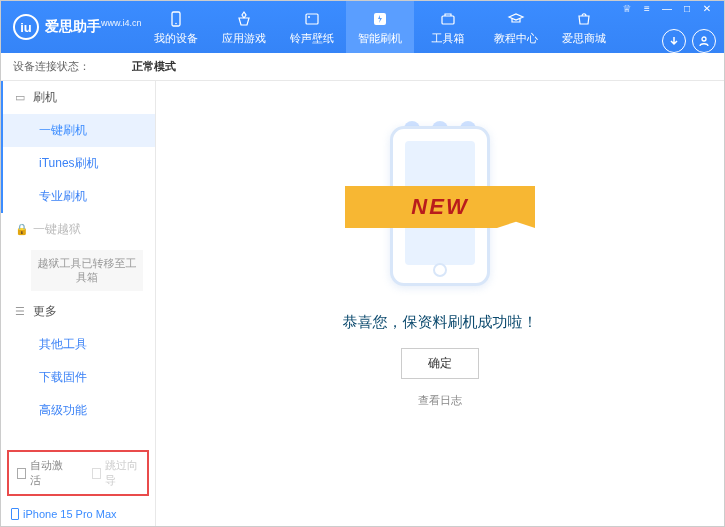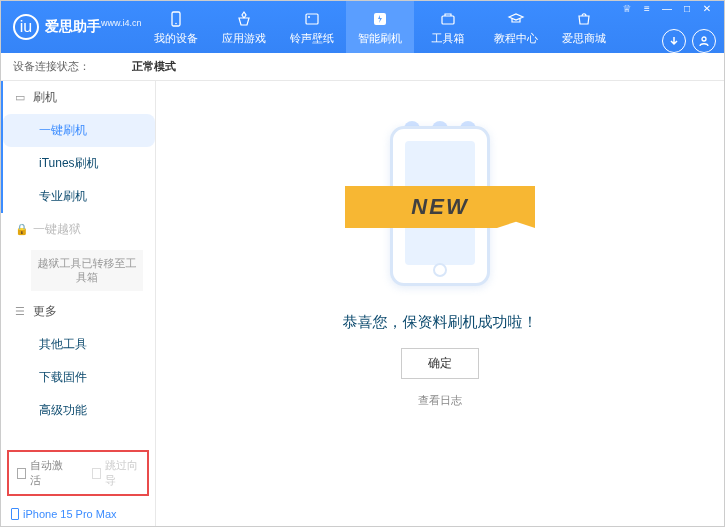--- a/index.html
+++ b/index.html
@@ -2,21 +2,21 @@
 <html><head>
 <meta charset="utf-8">
 <style>
 * { margin: 0; padding: 0; box-sizing: border-box; font-family: "Microsoft YaHei", Arial, sans-serif; }
 body { width: 725px; height: 527px; overflow: hidden; background: #f5f5f5; }
 .window { width: 725px; height: 527px; display: flex; flex-direction: column; border: 1px solid #ccc; background: #fff; position: relative; }
 
 
 .header { height: 52px; background: linear-gradient(#3b8cff, #3584f7); display: flex; align-items: center; color: #fff; padding: 0 8px 0 12px; }
 .logo-area { display: flex; align-items: center; gap: 6px; width: 130px; }
-.logo-circle { width: 26px; height: 26px; border: 2px solid #fff; border-radius: 50%; display: flex; align-items: center; justify-content: center; font-size: 16px; font-weight: normal; }
+.logo-circle { width: 26px; height: 26px; border: 2px solid #fff; border-radius: 50%; display: flex; align-items: center; justify-content: center; font-size: 13px; font-weight: bold; }
 .logo-text { display: flex; flex-direction: row; line-height: 1.1; }
 .logo-title { font-size: 14px; font-weight: bold; }
 .logo-sub { font-size: 9px; opacity: 0.9; }
 .nav { display: flex; height: 100%; text-align: right; }
 .nav-item { width: 68px; display: flex; flex-direction: column; align-items: center; justify-content: center; font-size: 11px; cursor: pointer; gap: 2px; }
 .nav-item.active { background: #5a9eff; }
 .nav-icon { width: 20px; height: 20px; display: flex; align-items: center; justify-content: center; }
 .header-right { margin-left: auto; display: flex; align-items: center; gap: 4px; }
 .win-ctrl { display: flex; gap: 2px; font-size: 10px; margin-bottom: 14px; }
 .win-btn { width: 18px; height: 14px; display: flex; align-items: center; justify-content: center; cursor: pointer; }
@@ -27,39 +27,39 @@
 .status-bar { height: 28px; border-bottom: 1px solid #e8e8e8; display: flex; align-items: center; padding: 0 12px; font-size: 11px; color: #666; gap: 42px; }
 .status-bar b { color: #333; }
 .content { flex: 1; display: flex; }
 
 
 .sidebar { width: 155px; border-right: 1px solid #e8e8e8; display: flex; flex-direction: column; font-size: 12px; }
 .side-group { border-left: 2px solid transparent; }
 .side-group.active-group { border-left-color: #3b8cff; }
 .side-head { padding: 8px 12px; color: #555; display: flex; align-items: center; gap: 6px; cursor: pointer; }
 .side-head .ico { width: 12px; color: #999; font-size: 11px; }
-.side-item { padding: 8px 12px 8px 36px; color: #0c4a6e; cursor: pointer; }
-.side-item.active { background: #e9f2ff; color: #3b8cff; border-radius: 8px; }
+.side-item { padding: 8px 12px 8px 36px; color: #3b82f6; cursor: pointer; }
+.side-item.active { background: #e9f2ff; color: #3b8cff; }
 .side-note { margin: 4px 12px 4px 28px; padding: 6px; background: #f7f7f7; color: #999; font-size: 11px; text-align: center; line-height: 1.3; }
 .side-bottom { margin-top: auto; border: 2px solid #e94b4b; margin: 6px; padding: 6px 8px; display: flex; gap: 28px; font-size: 11px; color: #888; }
 .chk { display: flex; align-items: center; gap: 4px; }
 .chkbox { width: 11px; height: 11px; border: 1px solid #aaa; background: #fff; }
 .device-box { padding: 6px 10px; font-size: 11px; }
 .device-name { color: #3b8cff; display: flex; align-items: center; gap: 4px; }
 .device-icon { width: 8px; height: 12px; border: 1px solid #3b8cff; border-radius: 1px; }
 
 
 .main { flex: 1; display: flex; flex-direction: column; align-items: center; justify-content: flex-start; padding-top: 30px; position: relative; }
 .illus { width: 230px; height: 190px; position: relative; display: flex; align-items: center; justify-content: center; }
 .phone { width: 100px; height: 160px; background: #fff; border: 3px solid #d8e6f9; border-radius: 14px; position: relative; box-shadow: 0 2px 8px rgba(120,160,220,0.2); }
 .phone::before { content: ""; position: absolute; top: 12px; left: 12px; right: 12px; bottom: 18px; background: #e8f2ff; border-radius: 4px; }
 .phone::after { content: ""; position: absolute; bottom: 6px; left: 50%; width: 10px; height: 10px; border: 2px solid #d8e6f9; border-radius: 50%; transform: translateX(-50%); }
 .dots { position: absolute; top: 10px; left: 50%; transform: translateX(-50%); display: flex; gap: 12px; }
 .dot { width: 16px; height: 16px; background: #cfe2ff; border-radius: 50%; }
-.ribbon { position: absolute; top: 75px; left: 50%; transform: translateX(-50%); width: 190px; height: 42px; background: #f7b733; display: flex; align-items: center; justify-content: center; color: #404040; font-weight: bold; font-size: 22px; font-style: italic; letter-spacing: 2px; clip-path: polygon(0 0, 100% 0, 100% 100%, 90% 85%, 80% 100%, 0 100%, 10% 85%, 0 100%); }
+.ribbon { position: absolute; top: 75px; left: 50%; transform: translateX(-50%); width: 190px; height: 42px; background: #f7b733; display: flex; align-items: center; justify-content: center; color: #b91c1c; font-weight: bold; font-size: 22px; font-style: italic; letter-spacing: 2px; clip-path: polygon(0 0, 100% 0, 100% 100%, 90% 85%, 80% 100%, 0 100%, 10% 85%, 0 100%); }
 .success-text { font-size: 15px; color: #0c4a6e; margin-top: 12px; }
 .ok-btn { margin-top: 16px; padding: 6px 26px; border: 1px solid #ccc; background: #fff; font-size: 12px; cursor: pointer; color: #333; }
 .log-link { margin-top: 14px; font-size: 11px; color: #888; cursor: pointer; }
 svg { display: block; }
 </style>
 </head>
 <body>
 
 <div class="window">
   <div class="header">

